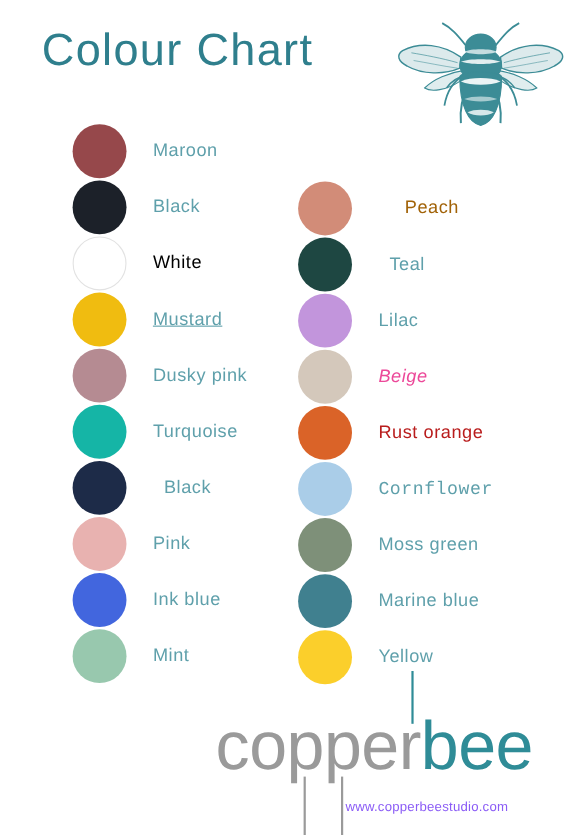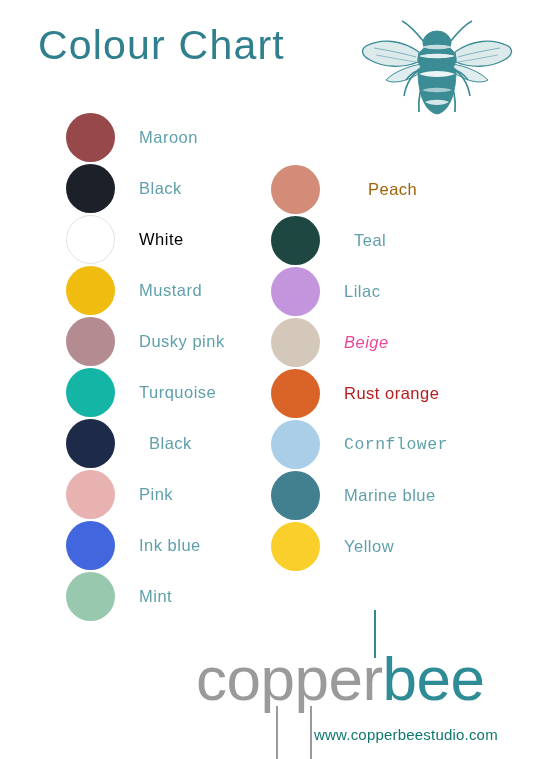--- a/index.html
+++ b/index.html
@@ -116,24 +116,24 @@
     width: 1.8px;
     height: 48px;
     background: #2f8c97;
   }
 
   #logo-url {
     position: absolute;
     left: 118px;
     top: 78px;
     font-family: "Liberation Sans", sans-serif;
-    font-size: 15px;
+    font-size: 12px;
     font-weight: 300;
     letter-spacing: 0.2px;
-    color: #0f766e;
+    color: #8b5cf6;
     white-space: nowrap;
   }
 </style>
 </head>
 <body>
 
 <div id="page">
 
   <div id="page-title">Colour Chart</div>
 
@@ -186,21 +186,21 @@
     <div class="swatch-row">
       <div class="swatch-dot" style="background: rgb(28, 33, 41);"></div>
       <div class="swatch-label" style="color: rgb(95, 160, 171);">Black</div>
     </div>
     <div class="swatch-row">
       <div class="swatch-dot outlined" style="background: rgb(255, 255, 255);"></div>
       <div class="swatch-label" style="color: #000000;">White</div>
     </div>
     <div class="swatch-row">
       <div class="swatch-dot" style="background: rgb(240, 188, 16);"></div>
-      <div class="swatch-label" style="color: rgb(95, 160, 171);">Mustard</div>
+      <div class="swatch-label" style="color: rgb(95, 160, 171); text-decoration: underline;">Mustard</div>
     </div>
     <div class="swatch-row">
       <div class="swatch-dot" style="background: rgb(181, 139, 146);"></div>
       <div class="swatch-label" style="color: rgb(95, 160, 171);">Dusky pink</div>
     </div>
     <div class="swatch-row">
       <div class="swatch-dot" style="background: rgb(21, 181, 166);"></div>
       <div class="swatch-label" style="color: rgb(95, 160, 171);">Turquoise</div>
     </div>
     <div class="swatch-row">
@@ -238,20 +238,24 @@
       <div class="swatch-dot" style="background: rgb(212, 200, 187);"></div>
       <div class="swatch-label" style="color: #ec4899; font-style: italic;">Beige</div>
     </div>
     <div class="swatch-row">
       <div class="swatch-dot" style="background: rgb(218, 99, 40);"></div>
       <div class="swatch-label" style="color: #b91c1c;">Rust orange</div>
     </div>
     <div class="swatch-row">
       <div class="swatch-dot" style="background: rgb(170, 205, 232);"></div>
       <div class="swatch-label" style="color: rgb(95, 160, 171); font-family: Liberation Mono, monospace;">Cornflower</div>
+    </div>
+    <div class="swatch-row">
+      <div class="swatch-dot" style="background: rgb(126, 144, 121);"></div>
+      <div class="swatch-label" style="color: rgb(95, 160, 171);">Moss green</div>
     </div>
     <div class="swatch-row">
       <div class="swatch-dot" style="background: rgb(64, 128, 143);"></div>
       <div class="swatch-label" style="color: rgb(95, 160, 171);">Marine blue</div>
     </div>
     <div class="swatch-row">
       <div class="swatch-dot" style="background: rgb(251, 207, 43);"></div>
       <div class="swatch-label" style="color: rgb(95, 160, 171);">Yellow</div>
     </div>
   </div>

